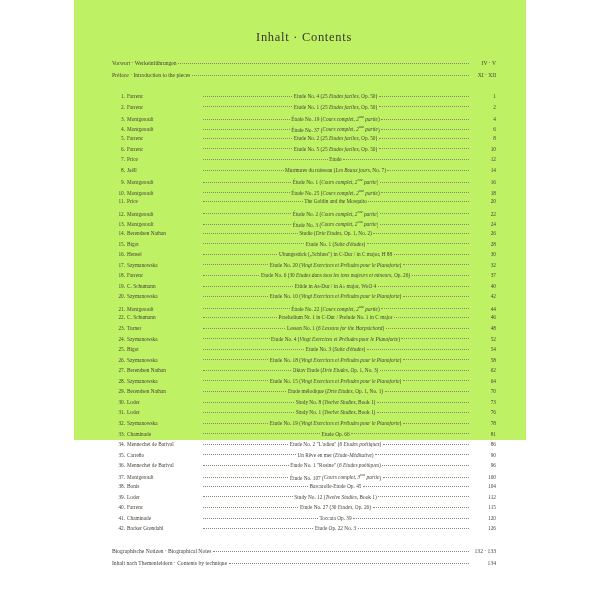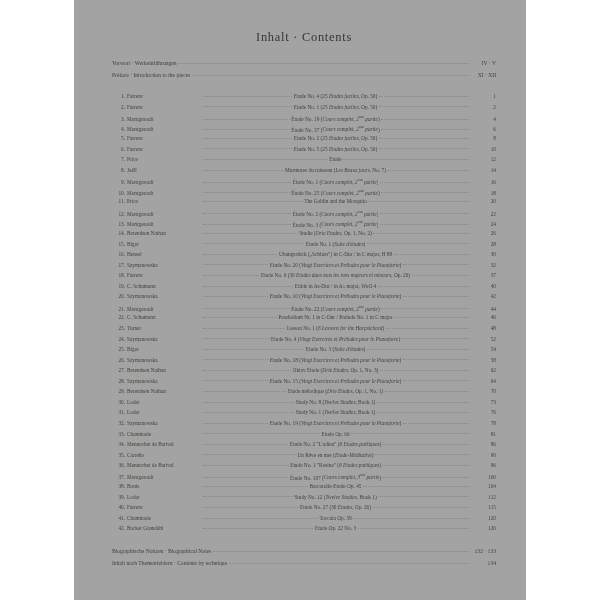--- a/index.html
+++ b/index.html
@@ -11,22 +11,22 @@
     overflow: hidden;
   }
   body {
     font-family: "Liberation Serif", "DejaVu Serif", serif;
   }
   .page-sheet {
     position: absolute;
     left: 74px;
     top: 0;
     width: 452px;
-    height: 600px;
-    background: #a3a3a3;
+    height: 440px;
+    background: #bef264;
     box-sizing: border-box;
   }
   .sheet-inner {
     position: absolute;
     left: 38px;
     top: 22px;
     right: 30px;
     bottom: 12px;
   }
   .toc-title {

